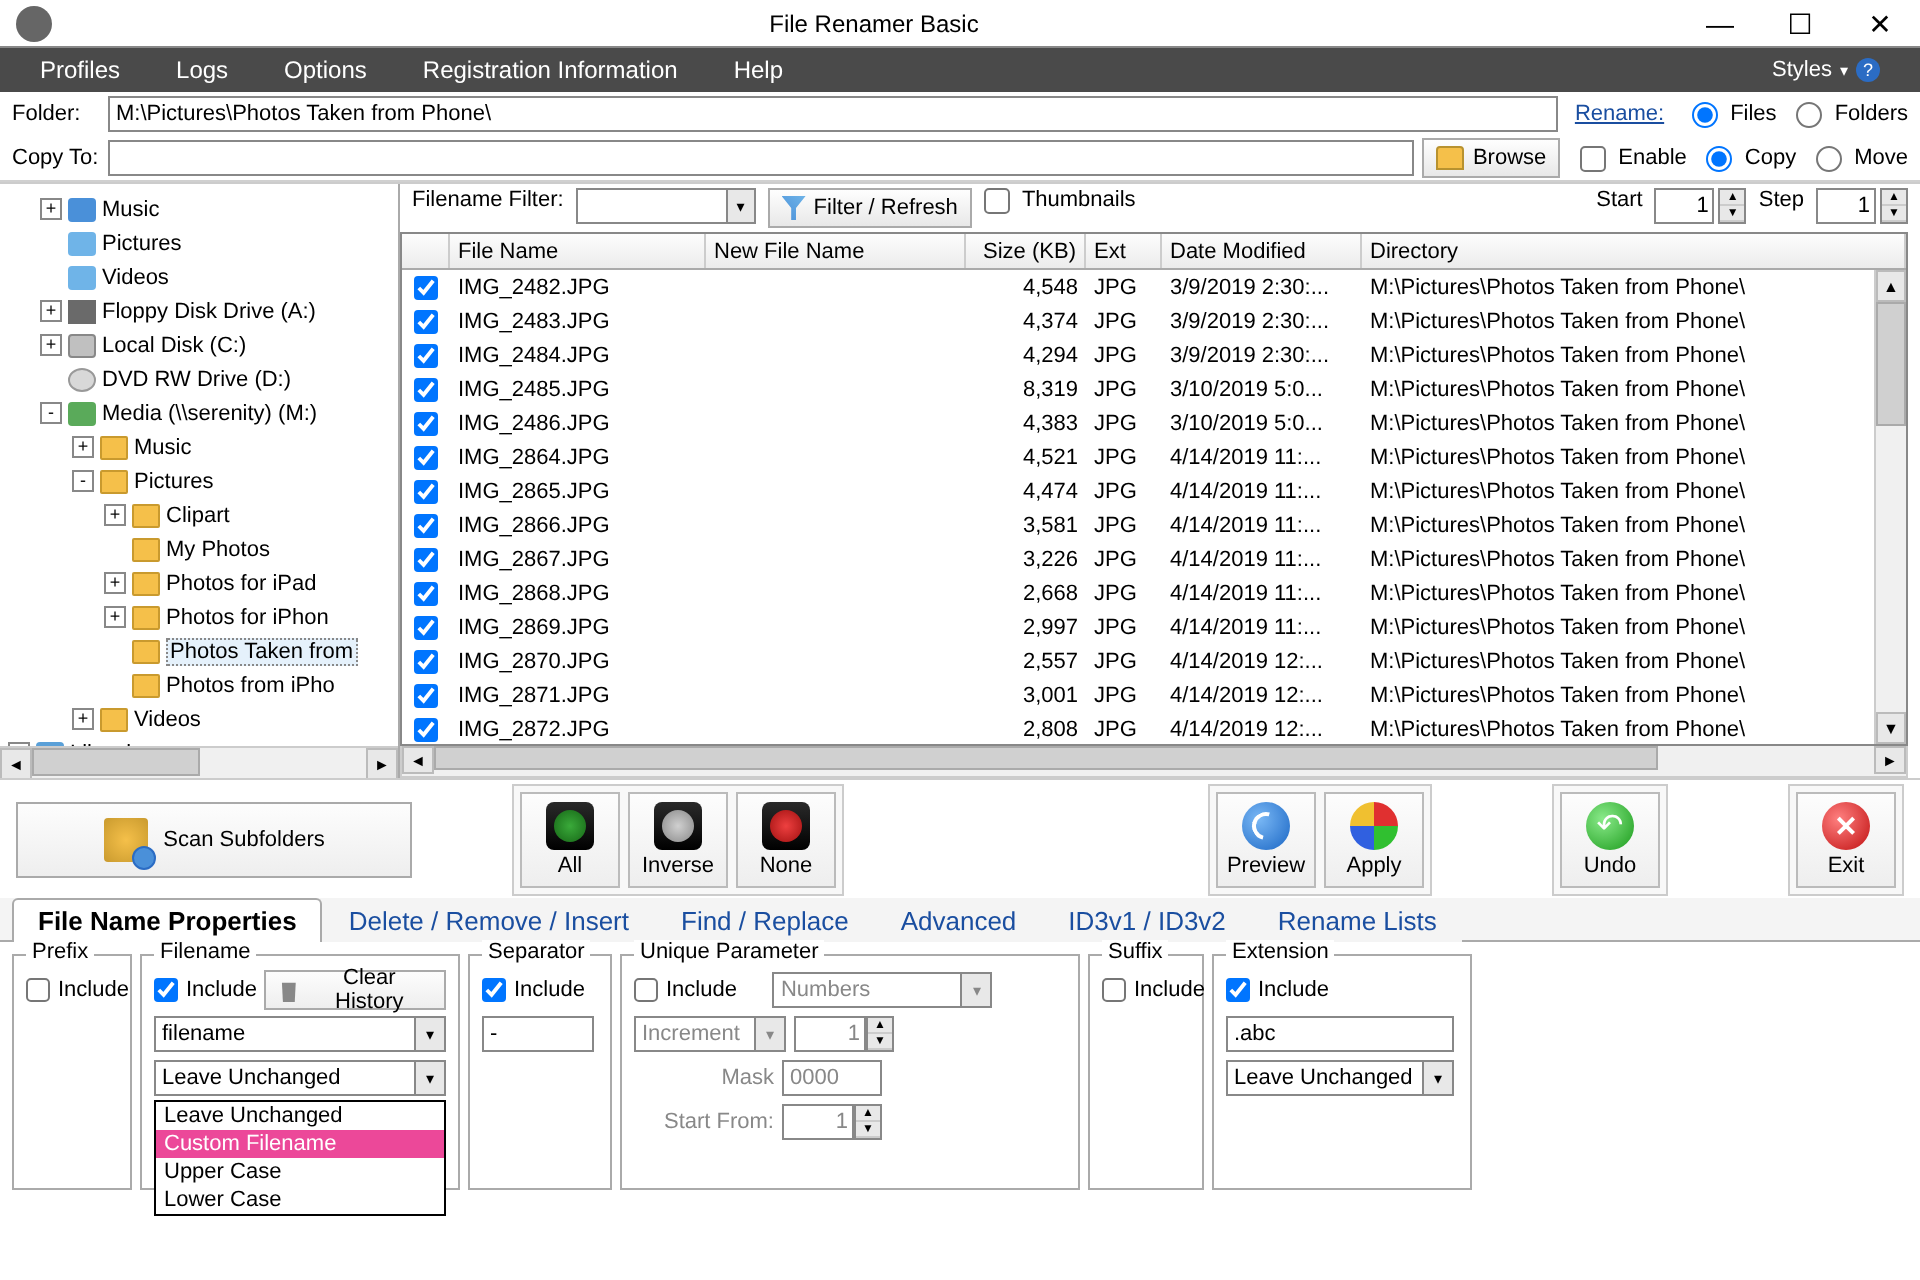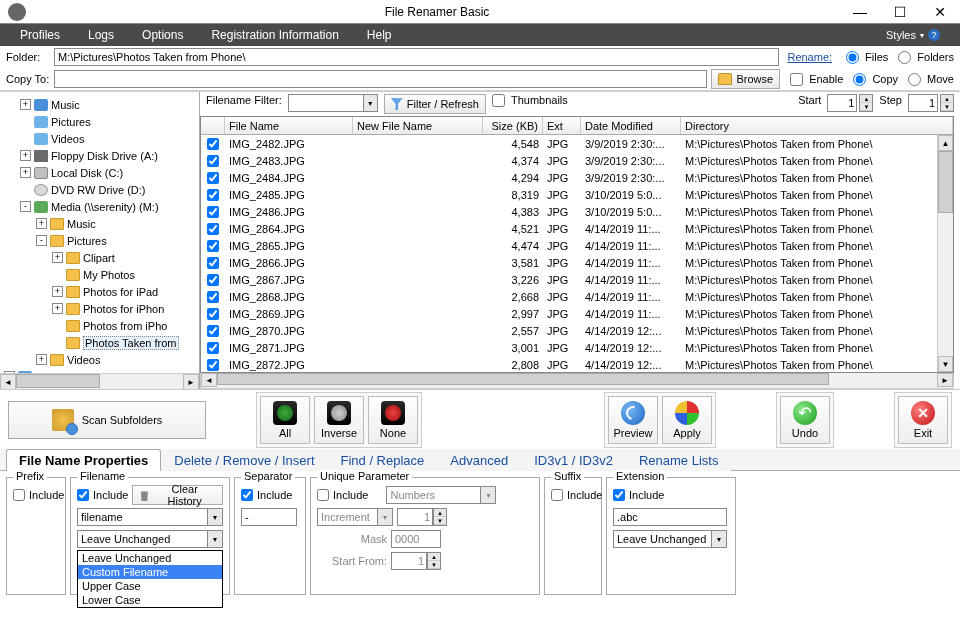--- a/index.html
+++ b/index.html
@@ -139,21 +139,21 @@
 .trash-icon { width:10px; height:12px; background:#888; clip-path: polygon(15% 20%,85% 20%,80% 100%,20% 100%); position:relative;}
 .disabled { color: #888; }
 .spinpair { display:flex; }
 .spinpair input { width:36px; height:18px; border:1px solid #888; padding:0 2px; text-align:right;}
 .spinpair .sbtns { width:14px; height:18px; border:1px solid #888; display:flex;flex-direction:column;}
 .spinpair .sbtns div{flex:1;font-size:6px;display:flex;align-items:center;justify-content:center;background:#e8e8e8;border-bottom:1px solid #ccc;}
 
 
 .dropdown-list { position: absolute; border: 1px solid #000; background: #fff; z-index: 100; }
 .dropdown-list .opt { padding: 1px 4px; font-size: 11px; white-space: nowrap; }
-.dropdown-list .opt.sel { background: #3b82f6; color: #fff; }
+.dropdown-list .opt.sel { background: #ec4899; color: #fff; }
 </style>
 </head>
 <body>
 
 <div class="titlebar">
   <div class="logo"></div>
   <div class="title">File Renamer Basic</div>
   <div class="winbtn">—</div>
   <div class="winbtn">☐</div>
   <div class="winbtn">✕</div>
@@ -262,29 +262,29 @@
         <div class="tree-row" style="padding-left: 52px;">
           <span class="exp">+</span>
           <span class="ticon folder"></span>
           <span class="tlabel">Photos for iPad</span>
         </div>
         <div class="tree-row" style="padding-left: 52px;">
           <span class="exp">+</span>
           <span class="ticon folder"></span>
           <span class="tlabel">Photos for iPhon</span>
         </div>
+        <div class="tree-row sel" style="padding-left: 52px;">
+          <span class="exp blank"></span>
+          <span class="ticon folder"></span>
+          <span class="tlabel">Photos Taken from</span>
+        </div>
         <div class="tree-row" style="padding-left: 52px;">
           <span class="exp blank"></span>
           <span class="ticon folder"></span>
           <span class="tlabel">Photos from iPho</span>
-        </div>
-        <div class="tree-row sel" style="padding-left: 52px;">
-          <span class="exp blank"></span>
-          <span class="ticon folder"></span>
-          <span class="tlabel">Photos Taken from</span>
         </div>
         <div class="tree-row" style="padding-left: 36px;">
           <span class="exp">+</span>
           <span class="ticon folder"></span>
           <span class="tlabel">Videos</span>
         </div>
         <div class="tree-row" style="padding-left: 4px;">
           <span class="exp">+</span>
           <span class="ticon lib"></span>
           <span class="tlabel">Libraries</span>

